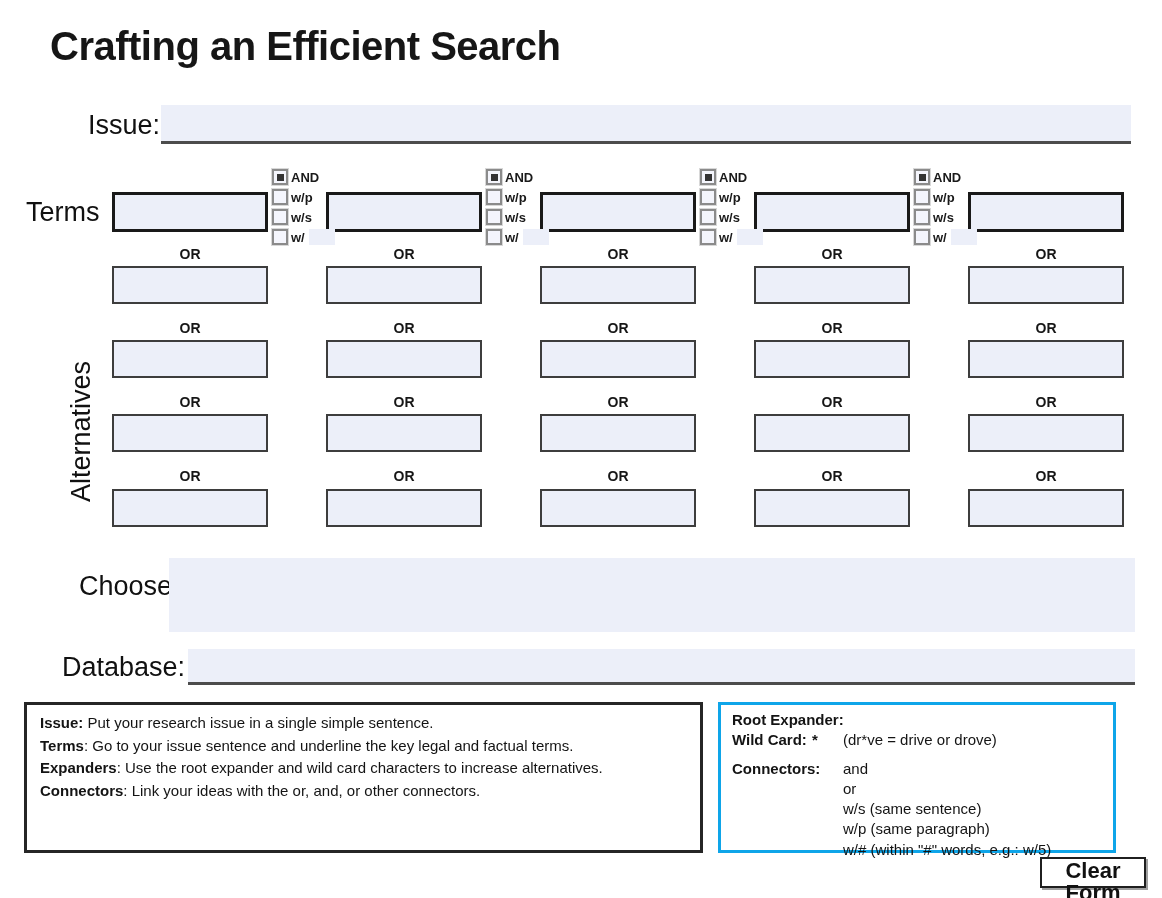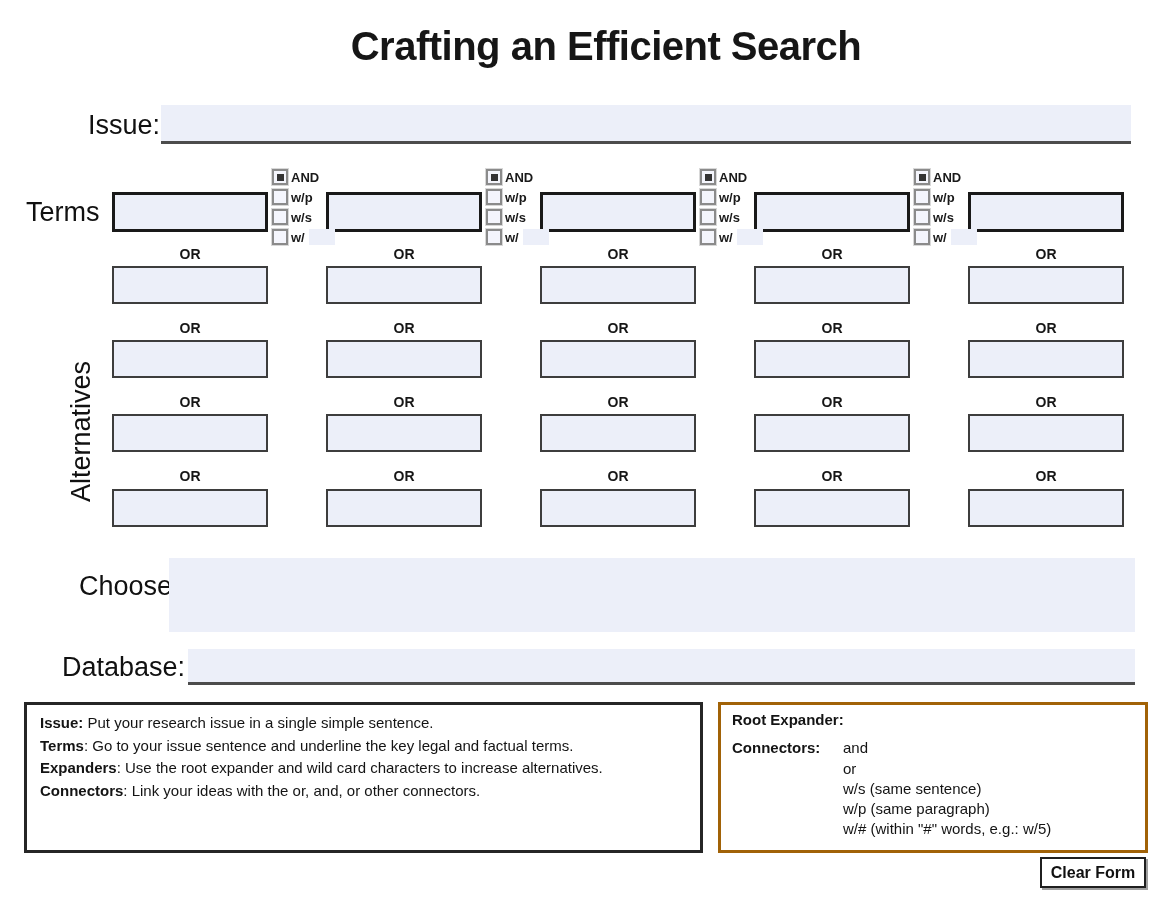--- a/index.html
+++ b/index.html
@@ -1,21 +1,21 @@
 <!DOCTYPE html>
 <html><head>
 <meta charset="utf-8">
 <style>
   html,body{margin:0;padding:0;background:#ffffff;}
   .page{
     position:relative;width:1162px;height:898px;background:#ffffff;overflow:hidden;
     font-family:"Liberation Sans","DejaVu Sans",sans-serif;color:#1a1a1a;
   }
   .title{
-    position:absolute;top:24px;left:50px;right:0;text-align:center;
+    position:absolute;top:24px;left:50px;right:0;text-align:left;
     font-size:40px;font-weight:bold;color:#161616;letter-spacing:-0.5px;
   }
   .big-label{position:absolute;font-size:27px;color:#111;white-space:nowrap;}
   .lbl-issue{left:88px;top:110px;}
   .lbl-terms{left:26px;top:197px;}
   .lbl-search{left:79px;top:571px;}
   .lbl-database{left:62px;top:652px;}
   .lbl-alts{
     position:absolute;left:66px;top:502px;font-size:27px;color:#111;white-space:nowrap;
     transform:rotate(-90deg);transform-origin:left top;
@@ -67,35 +67,35 @@
     position:absolute;left:188px;top:649px;width:939px;height:33px;
     border:none;border-bottom:3px solid #4c4c4c;box-sizing:content-box;padding:0 4px;
   }
   .instr-box{
     position:absolute;left:24px;top:702px;width:679px;height:151px;box-sizing:border-box;
     border:3px solid #262626;padding:7px 10px 0 13px;
     font-size:15px;line-height:1.5;color:#141414;
   }
   .instr-line b{font-weight:bold;}
   .ref-box{
-    position:absolute;left:718px;top:702px;width:430px;height:151px;box-sizing:border-box;
-    border:3px solid #a16207;padding:5px 6px 0 11px;
+    position:absolute;left:718px;top:702px;width:398px;height:151px;box-sizing:border-box;
+    border:3px solid #0ea5e9;padding:5px 6px 0 11px;
     font-size:15px;line-height:1.35;color:#141414;
   }
   .ref-row{display:flex;align-items:flex-start;}
   .ref-label{width:111px;flex:none;font-weight:bold;white-space:nowrap;}
   .ref-value{flex:1;}
   .connectors-row{margin-top:8px;}
   .wc-star{margin-left:5px;}
   .clear-btn{
     position:absolute;left:1040px;top:857px;width:106px;height:31px;box-sizing:border-box;
     background:#ffffff;border:2px solid #1f1f1f;
     box-shadow:2px 2px 0 rgba(80,80,80,0.55);
     font-family:"Liberation Sans","DejaVu Sans",sans-serif;
-    font-size:16px;font-weight:bold;color:#111;cursor:pointer;line-height:1;
+    font-size:22px;font-weight:bold;color:#111;cursor:pointer;line-height:1;
   }
 </style>
 </head>
 <body>
 
 <div class="page">
 
   <div class="title">Crafting an Efficient Search</div>
 
   <div class="big-label lbl-issue">Issue:</div>
@@ -252,20 +252,24 @@
     <div class="instr-line"><b>Issue:</b><span> Put your research issue in a single simple sentence.</span></div>
     <div class="instr-line"><b>Terms</b><span>: Go to your issue sentence and underline the key legal and factual terms.</span></div>
     <div class="instr-line"><b>Expanders</b><span>: Use the root expander and wild card characters to increase alternatives.</span></div>
     <div class="instr-line"><b>Connectors</b><span>: Link your ideas with the or, and, or other connectors.</span></div>
   </div>
 
   <div class="ref-box">
     <div class="ref-row">
       <span class="ref-label">Root Expander:</span>
     </div>
+    <div class="ref-row">
+      <span class="ref-label"><span>Wild Card:</span><span class="wc-star">*</span></span>
+      <span class="ref-value">(dr*ve = drive or drove)</span>
+    </div>
     <div class="ref-row connectors-row">
       <span class="ref-label">Connectors:</span>
       <span class="ref-value">
         <div>and</div>
         <div>or</div>
         <div>w/s (same sentence)</div>
         <div>w/p (same paragraph)</div>
         <div>w/# (within "#" words, e.g.: w/5)</div>
       </span>
     </div>

